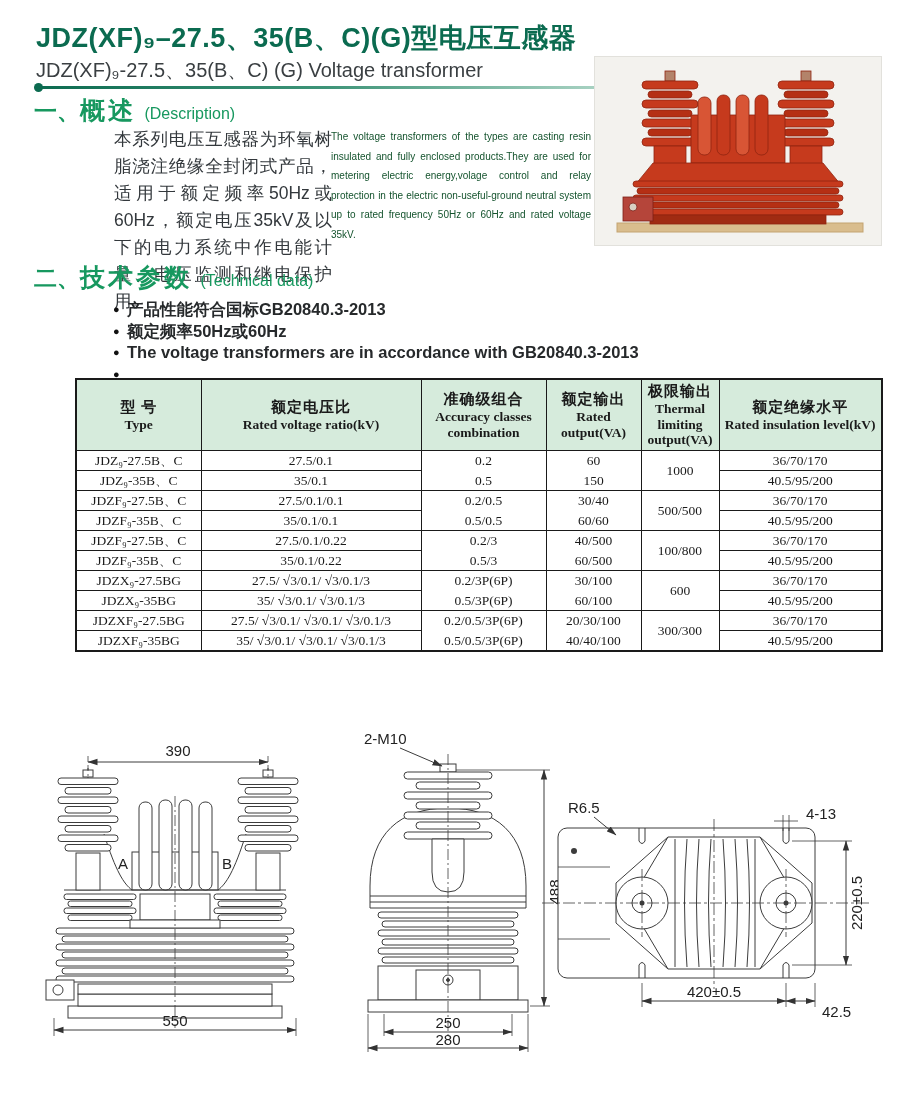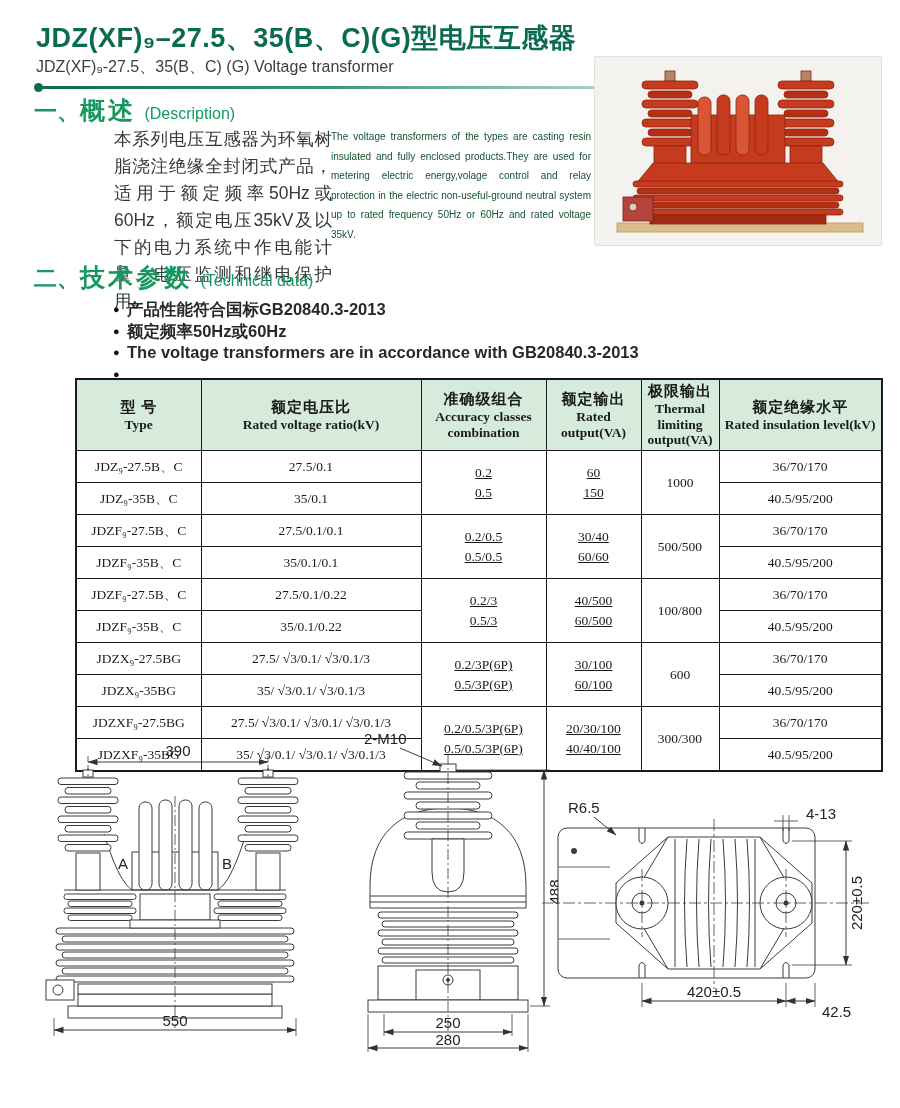--- a/index.html
+++ b/index.html
@@ -2,21 +2,21 @@
 <html><head>
 <meta charset="utf-8">
 <style>
   html,body{margin:0;padding:0;background:#ffffff;}
   .page{position:relative;width:900px;height:1108px;background:#ffffff;overflow:hidden;
         font-family:"Liberation Sans","DejaVu Sans",sans-serif;color:#222;}
 
   
   .doc-title{position:absolute;left:36px;top:20px;font-size:27px;font-weight:bold;
              color:#0b6b50;letter-spacing:0.5px;}
-  .doc-subtitle{position:absolute;left:36px;top:57px;font-size:16px;color:#3a3f42;}
+  .doc-subtitle{position:absolute;left:36px;top:57px;font-size:20px;color:#3a3f42;}
   .title-rule{position:absolute;left:36px;top:86px;width:828px;height:3px;
               background:linear-gradient(to right,#0c6b50 0%,#3e9478 35%,#bfdfd2 75%,rgba(255,255,255,0) 100%);}
   .title-rule::before{content:"";position:absolute;left:-2px;top:-3px;width:9px;height:9px;
               border-radius:50%;background:#0c6b50;}
 
   
   .sec-head{position:absolute;left:34px;color:#17985f;white-space:nowrap;}
   .sec-num{font-size:23px;font-weight:bold;}
   .sec-cn{font-size:25px;font-weight:bold;letter-spacing:3px;}
   .sec-en{font-size:16px;font-weight:normal;margin-left:4px;}
@@ -37,21 +37,21 @@
 
   
   .spec-table{position:absolute;left:75px;top:378px;border-collapse:collapse;
               font-family:"Liberation Serif","DejaVu Serif",serif;color:#1a1a1a;
               border:2px solid #1a1a1a;table-layout:fixed;width:806px;}
   .spec-table th,.spec-table td{border:1px solid #1a1a1a;text-align:center;padding:0;}
   .spec-table thead th{background:#d6ebdc;height:70px;vertical-align:middle;}
   .h-cn{font-size:15px;letter-spacing:1px;}
   .h-en{font-size:13.5px;line-height:15.5px;}
   .spec-table tbody td{height:19px;font-size:13.5px;line-height:19px;white-space:nowrap;overflow:hidden;}
-  .spec-table tbody td.dbl{padding:12px;text-decoration:underline;}
+  .spec-table tbody td.dbl{padding:0;}
   .spec-table tbody td.dbl div{height:19.55px;line-height:19.55px;}
 
   
   .drawing{position:absolute;}
   .caption{position:absolute;left:290px;top:1113px;width:350px;text-align:center;
            font-size:17px;font-weight:bold;color:#1c1c1c;letter-spacing:0.5px;}
   svg text{font-family:"Liberation Sans","DejaVu Sans",sans-serif;fill:#222;}
 </style>
 </head>
 <body>

